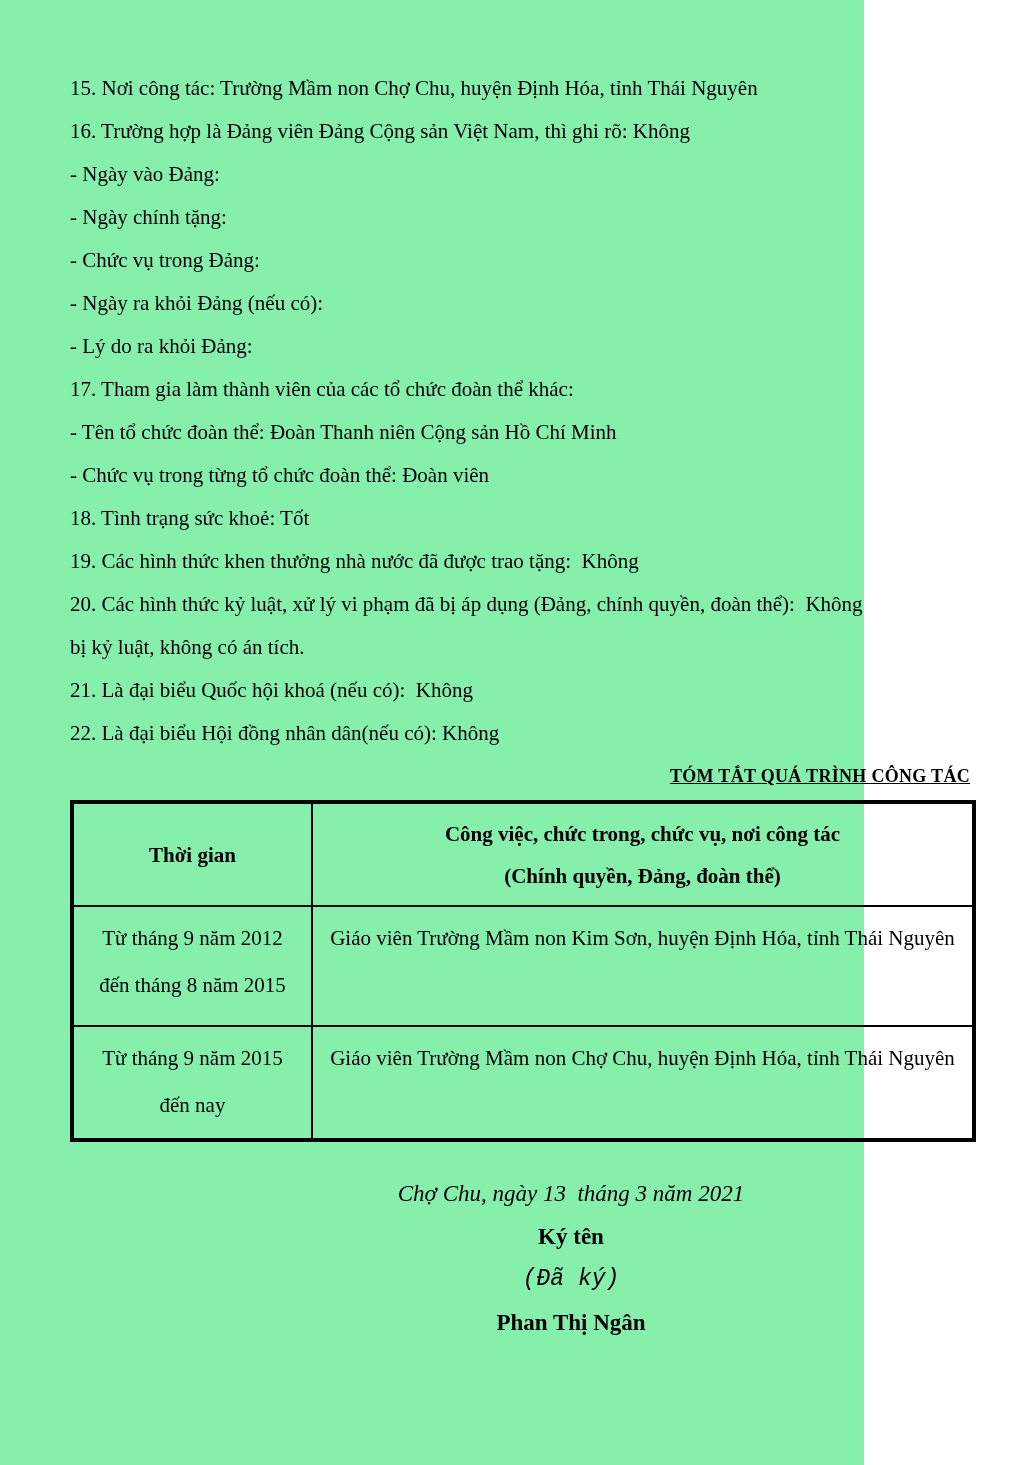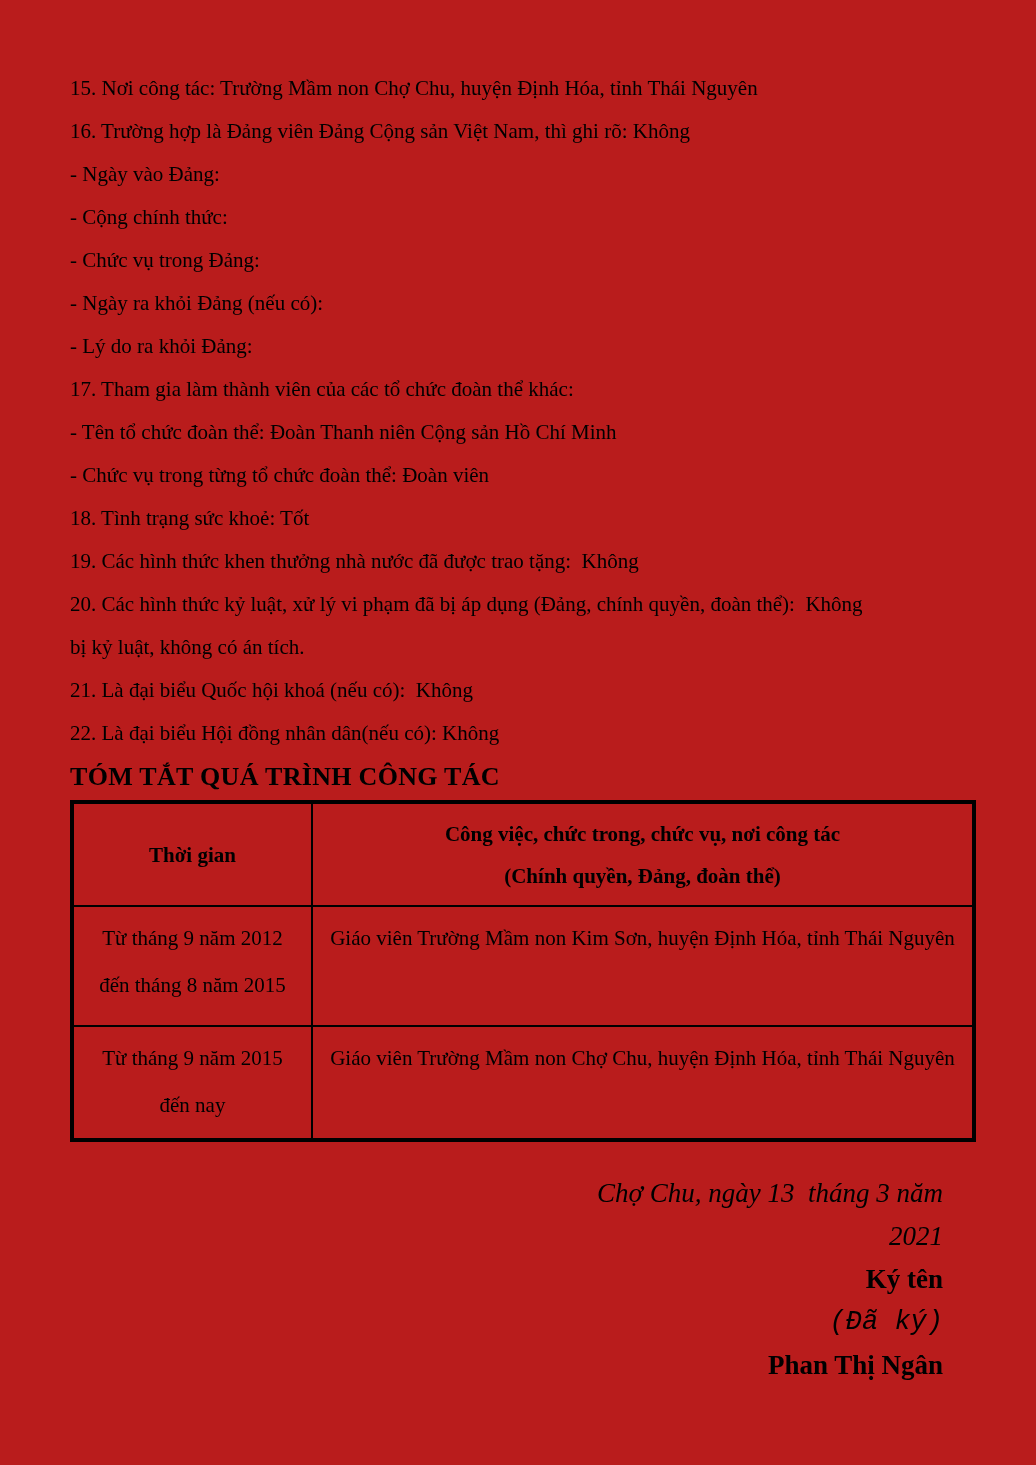--- a/index.html
+++ b/index.html
@@ -6,41 +6,42 @@
   html, body { background: #ffffff; }
   body {
     width: 1036px;
     height: 1465px;
     position: relative;
     font-family: "Liberation Serif", "DejaVu Serif", serif;
     color: #000000;
     overflow: hidden;
   }
   .page {
-    width: 1036px;
+    width: 864px;
     height: 1465px;
-    background: #b91c1c;
+    background: #86efac;
   }
   .content {
     padding: 67px 66px 0 70px;
   }
   p.line {
     font-size: 21px;
     line-height: 43px;
     white-space: pre-wrap;
     width: 930px;          
     text-align: left;
   }
   h2.section-title {
-    font-size: 26px;
+    font-size: 18px;
     font-weight: bold;
-    text-align: left;
+    text-align: right;
     line-height: 43px;
     width: 900px;
     letter-spacing: 0.3px;
+    text-decoration: underline;
   }
   table.work-table {
     width: 902px;
     border-collapse: collapse;
     border: 4px solid #000000;
     margin-top: 2px;
     table-layout: fixed;
   }
   table.work-table th,
   table.work-table td {
@@ -63,39 +64,39 @@
     line-height: 47px;
     text-align: center;
   }
   tr.row-1 td { height: 120px; }
   tr.row-2 td { height: 114px; }
   .signature {
     width: 400px;
     margin-left: auto;
     margin-right: 27px;
     margin-top: 30px;
-    text-align: right;
-    font-size: 27px;
+    text-align: center;
+    font-size: 23px;
     line-height: 43px;
   }
   .sig-date { font-style: italic; white-space: pre-wrap; }
   .sig-label { font-weight: bold; }
   .sig-note { font-style: italic; font-family: Liberation Mono, monospace; }
   .sig-name { font-weight: bold; }
 </style>
 </head>
 <body>
 
 <div class="page">
   <div class="content">
 
     <p class="line">15. Nơi công tác: Trường Mầm non Chợ Chu, huyện Định Hóa, tỉnh Thái Nguyên</p>
     <p class="line">16. Trường hợp là Đảng viên Đảng Cộng sản Việt Nam, thì ghi rõ: Không</p>
     <p class="line">- Ngày vào Đảng:</p>
-    <p class="line">- Cộng chính thức:</p>
+    <p class="line">- Ngày chính tặng:</p>
     <p class="line">- Chức vụ trong Đảng:</p>
     <p class="line">- Ngày ra khỏi Đảng (nếu có):</p>
     <p class="line">- Lý do ra khỏi Đảng:</p>
     <p class="line">17. Tham gia làm thành viên của các tổ chức đoàn thể khác:</p>
     <p class="line">- Tên tổ chức đoàn thể: Đoàn Thanh niên Cộng sản Hồ Chí Minh</p>
     <p class="line">- Chức vụ trong từng tổ chức đoàn thể: Đoàn viên</p>
     <p class="line">18. Tình trạng sức khoẻ: Tốt</p>
     <p class="line">19. Các hình thức khen thưởng nhà nước đã được trao tặng:  Không</p>
     <p class="line">20. Các hình thức kỷ luật, xử lý vi phạm đã bị áp dụng (Đảng, chính quyền, đoàn thể):  Không
 bị kỷ luật, không có án tích.</p>

